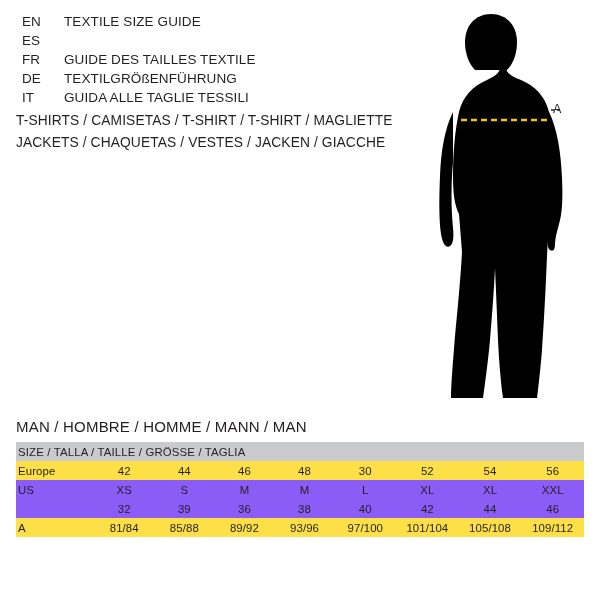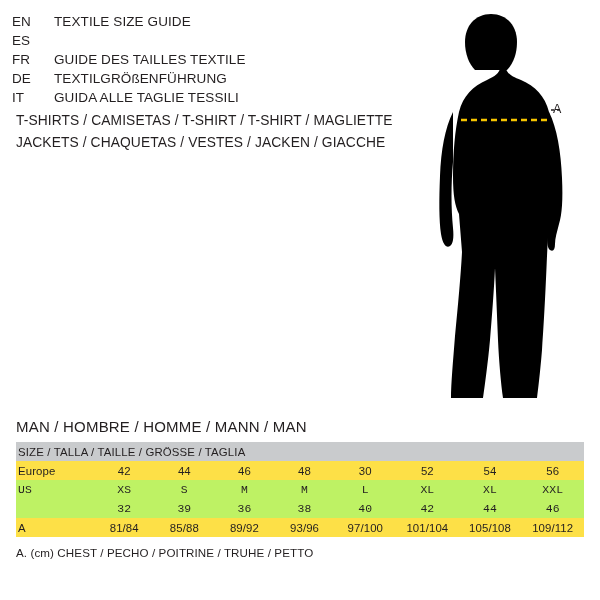--- a/index.html
+++ b/index.html
@@ -19,21 +19,21 @@
   .page {
     position: relative;
     width: 600px;
     height: 600px;
     box-sizing: border-box;
   }
 
   
   .lang-block {
     position: absolute;
-    left: 12px;
+    left: 22px;
     top: 14px;
     width: 380px;
   }
   .lang-row {
     display: flex;
     align-items: baseline;
     height: 19px;
     font-size: 13.5px;
     letter-spacing: 0.1px;
   }
@@ -98,22 +98,21 @@
   }
   table.size-table td {
     padding: 0;
     height: 19px;
     vertical-align: middle;
   }
   .row-head {
     background: #c9cbcd;
   }
   .row-shade {
-    background: #bef264;
-    font-family: Liberation Mono, monospace;
+    background: #8b5cf6;
   }
   .row-white {
     background: #fde047;
   }
   .col-label {
     width: 86px;
     padding-left: 2px !important;
     text-align: left;
     letter-spacing: 0.1px;
   }
@@ -254,15 +253,14 @@
           <td class="cell">93/96</td>
           <td class="cell">97/100</td>
           <td class="cell">101/104</td>
           <td class="cell">105/108</td>
           <td class="cell">109/112</td>
         </tr>
       </tbody>
     </table>
   </div>
 
-  <div class="footnote">A. (cm) CHEST / PECHO / POITRINE / TRUHE / PETTO</div>
 
 </div>
 
 </body></html>

